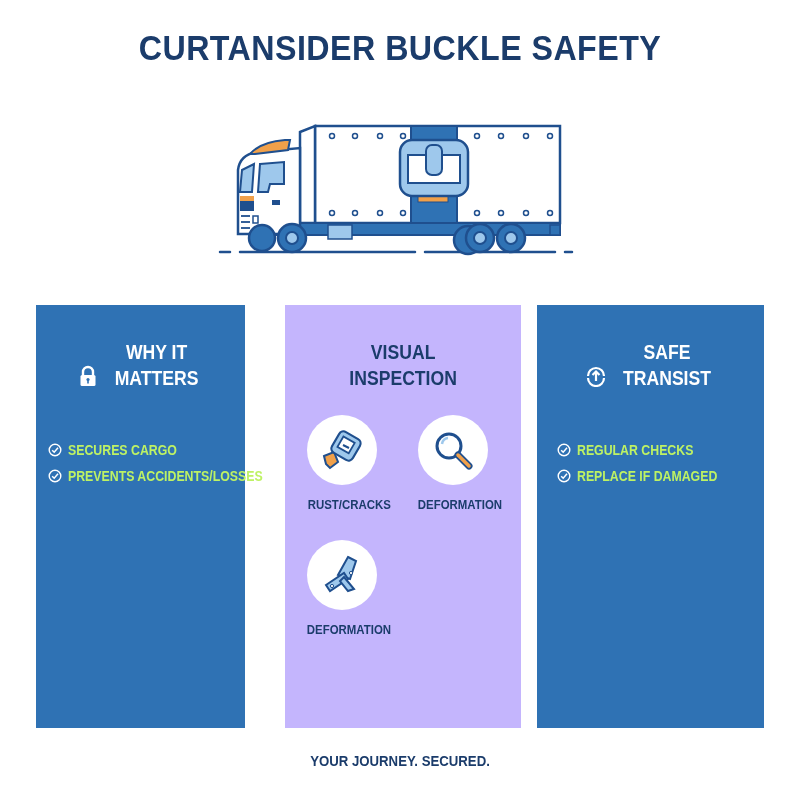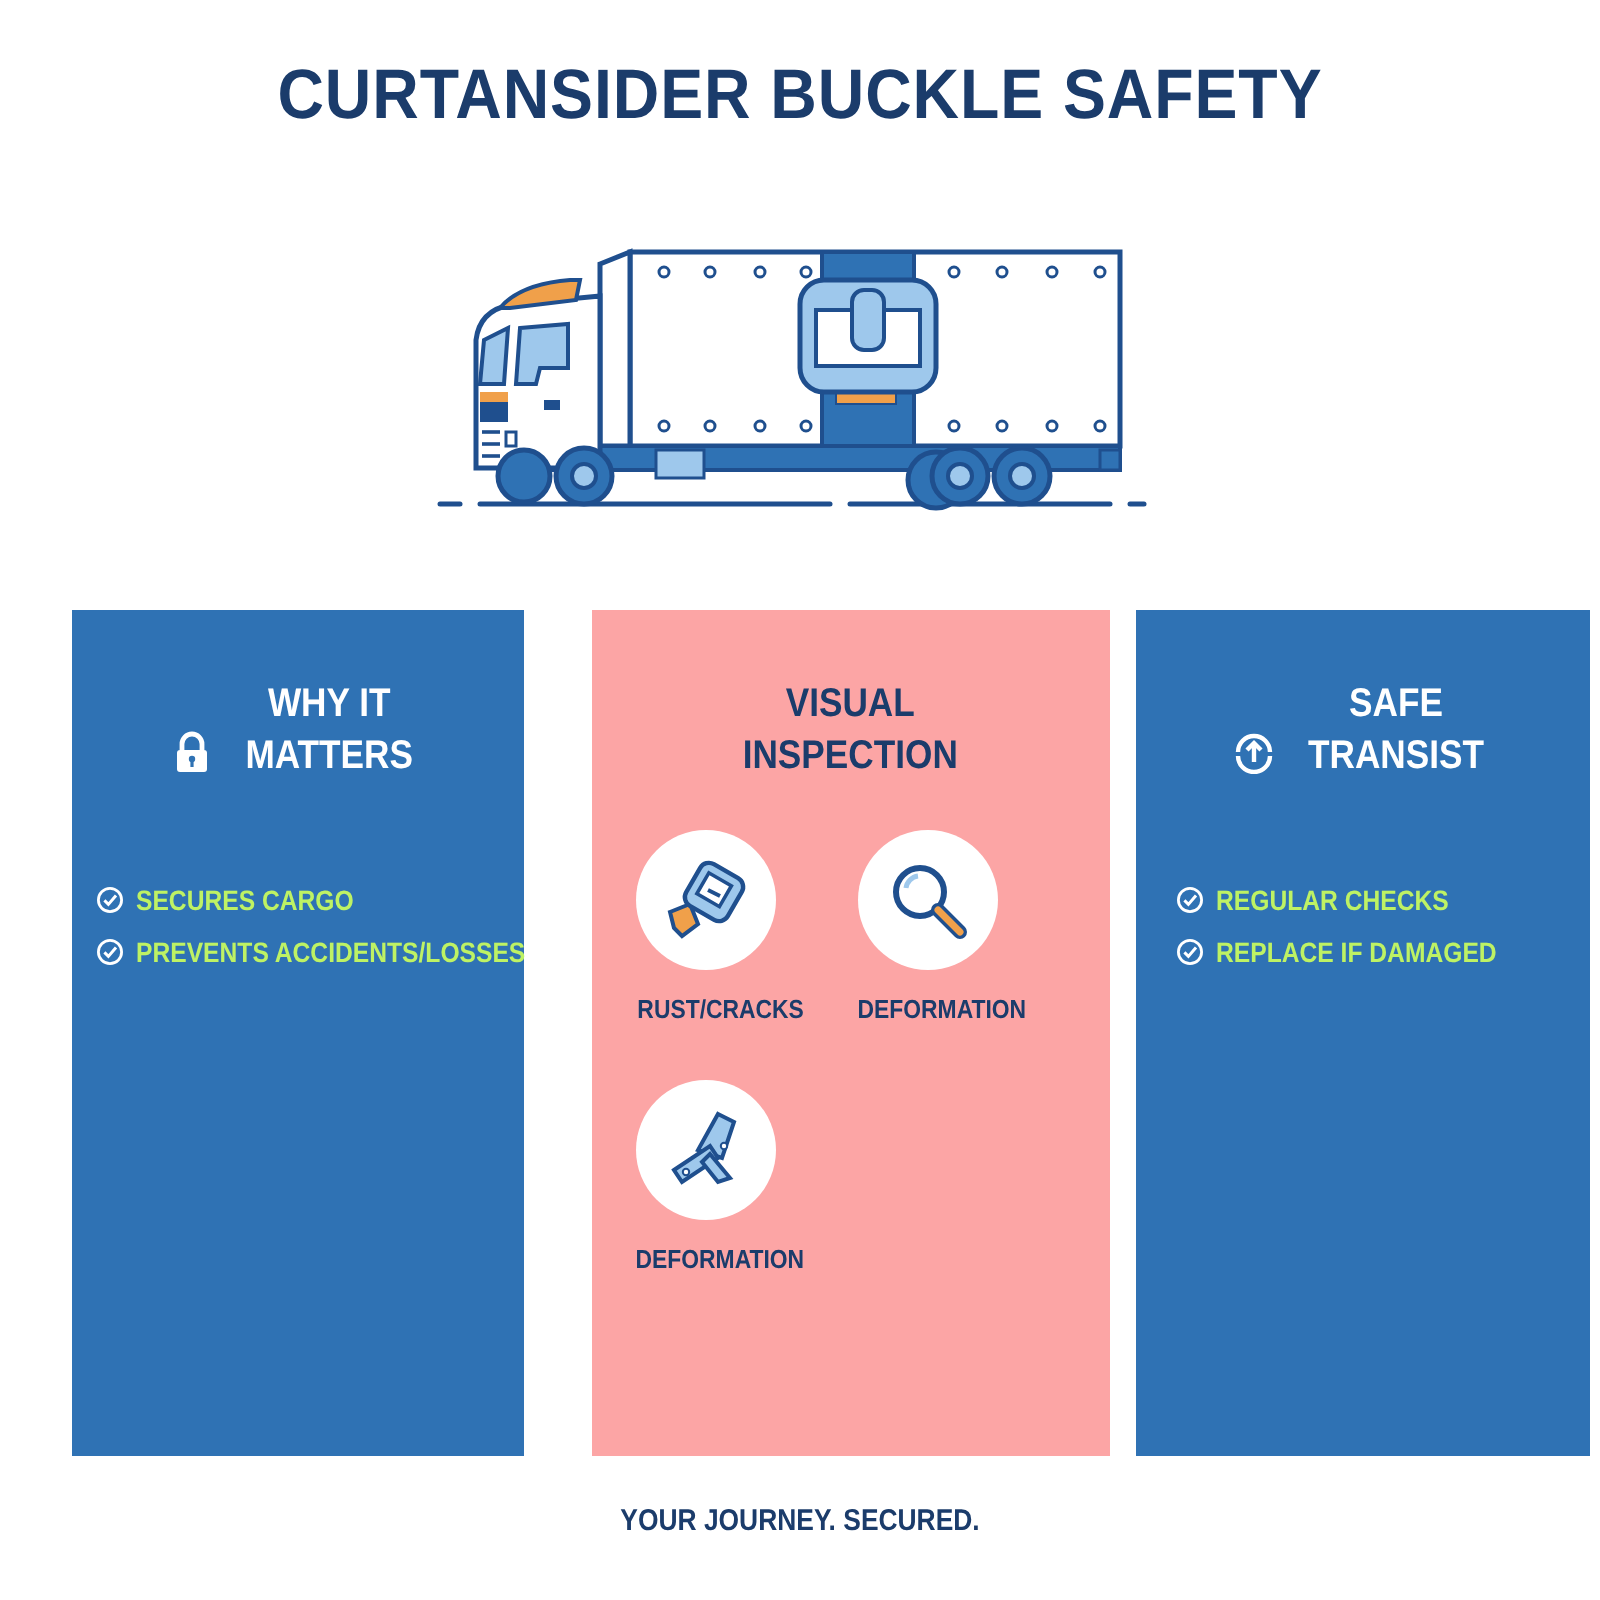--- a/index.html
+++ b/index.html
@@ -7,23 +7,23 @@
     width: 800px; height: 800px; background: #ffffff; position: relative; overflow: hidden;
     font-family: "Liberation Sans", "DejaVu Sans", sans-serif;
   }
   .title {
     position: absolute; left: 0; top: 28px; width: 800px; text-align: center;
     font-size: 35px; font-weight: bold; color: #1b3c6b; letter-spacing: 0.5px;
     transform: scaleX(0.92);
   }
   .truck { position: absolute; left: 210px; top: 112px; width: 370px; height: 150px; }
   .panel { position: absolute; top: 305px; height: 423px; }
-  .panel.left { left: 36px; width: 226px; background: #2f72b4; }
-  .panel.mid { left: 296px; width: 259px; background: #fca5a5; }
-  .panel.right { left: 568px; width: 227px; background: #2f72b4; }
+  .panel.left { left: 36px; width: 209px; background: #2f72b4; }
+  .panel.mid { left: 285px; width: 236px; background: #c4b5fd; }
+  .panel.right { left: 537px; width: 227px; background: #2f72b4; }
   .ph {
     position: absolute; top: 32px; left: 0; width: 100%; height: 56px;
     display: flex; align-items: center; justify-content: center;
   }
   .ph .htext {
     font-weight: bold; font-size: 20px; line-height: 26px; color: #ffffff;
     text-align: center; transform: scaleX(0.88);
   }
   .ph .htext span { display: block; }
   .panel.mid .ph .htext { color: #1b3c6b; }

